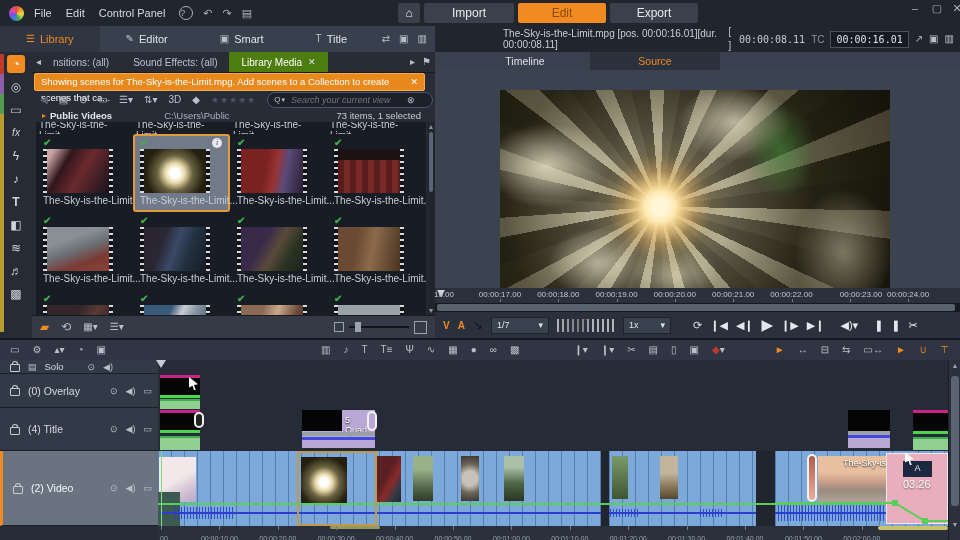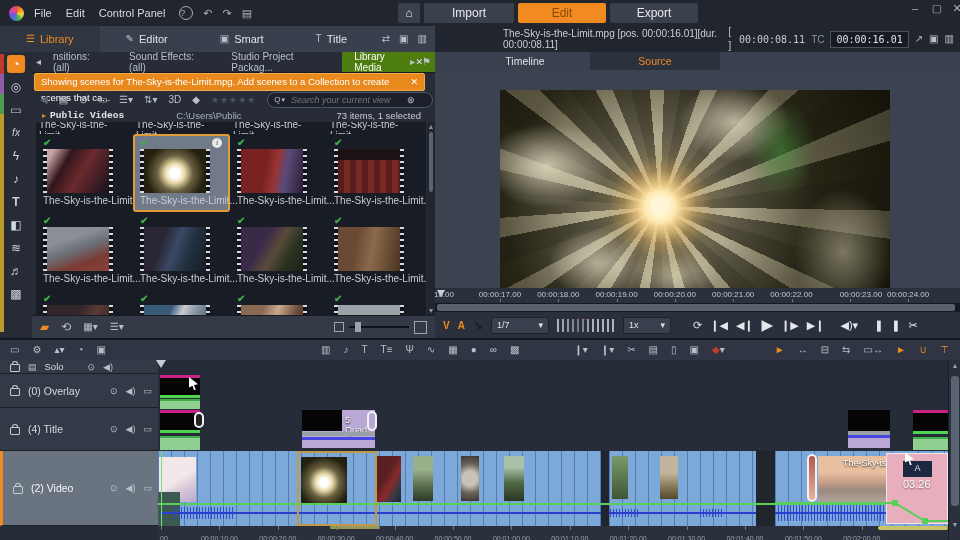--- a/index.html
+++ b/index.html
@@ -245,23 +245,20 @@
 
   <div class="abs lib">
     <div class="abs ctabs">
       <span class="ic" style="padding-left:4px;">◂</span>
     <div class="ctab">
           <span>nsitions: (all)</span>
         </div>
         <div class="ctab">
           <span>Sound Effects: (all)</span>
         </div>
-        <div class="ctab">
-          <span>Studio Project Packag...</span>
-        </div>
         <div class="ctab act">
           <span>Library Media</span>
           <span class="ctx">✕</span>
         </div>
       </div>
     <span class="abs ic" style="left:378px;top:3px;">▸</span>
     <span class="abs ic" style="left:390px;top:3px;">⚑</span>
     <div class="abs notif">
       <span>Showing scenes for The-Sky-is-the-Limit.mpg. Add scenes to a Collection to create scenes that ca...</span>
       <span class="notifx">✕</span>
@@ -278,21 +275,21 @@
       <span class="stars">★★★★★</span>
       <div class="search">
         <span class="ic" style="font-size:8px;">Q</span>
         <span class="ic" style="font-size:7px;margin-left:-3px;">▾</span>
         <input placeholder="Search your current view" style="">
         <span class="ic" style="font-size:9px;">⊗</span>
       </div>
     </div>
     <div class="abs lhead">
       <span class="orange" style="padding-left:10px;font-size:8px;">▸</span>
-      <span style="color:#e2e5ea;font-weight:bold;padding-left:4px;font-family:Liberation Mono, monospace;">Public Videos</span>
+      <span style="color:#e2e5ea;font-weight:bold;padding-left:4px;">Public Videos</span>
       <span style="color:#a8b0bc;margin-left:52px;">C:\Users\Public</span>
       <span style="color:#c8cdd6;margin-left:auto;margin-right:14px;">73 items, 1 selected</span>
     </div>
     <div class="abs grid" id="grid">
         <div class="prow">
           <div class="pcell">The-Sky-is-the-Limit...</div>
           <div class="pcell">The-Sky-is-the-Limit...</div>
           <div class="pcell">The-Sky-is-the-Limit...</div>
           <div class="pcell">The-Sky-is-the-Limit...</div>
         </div>

